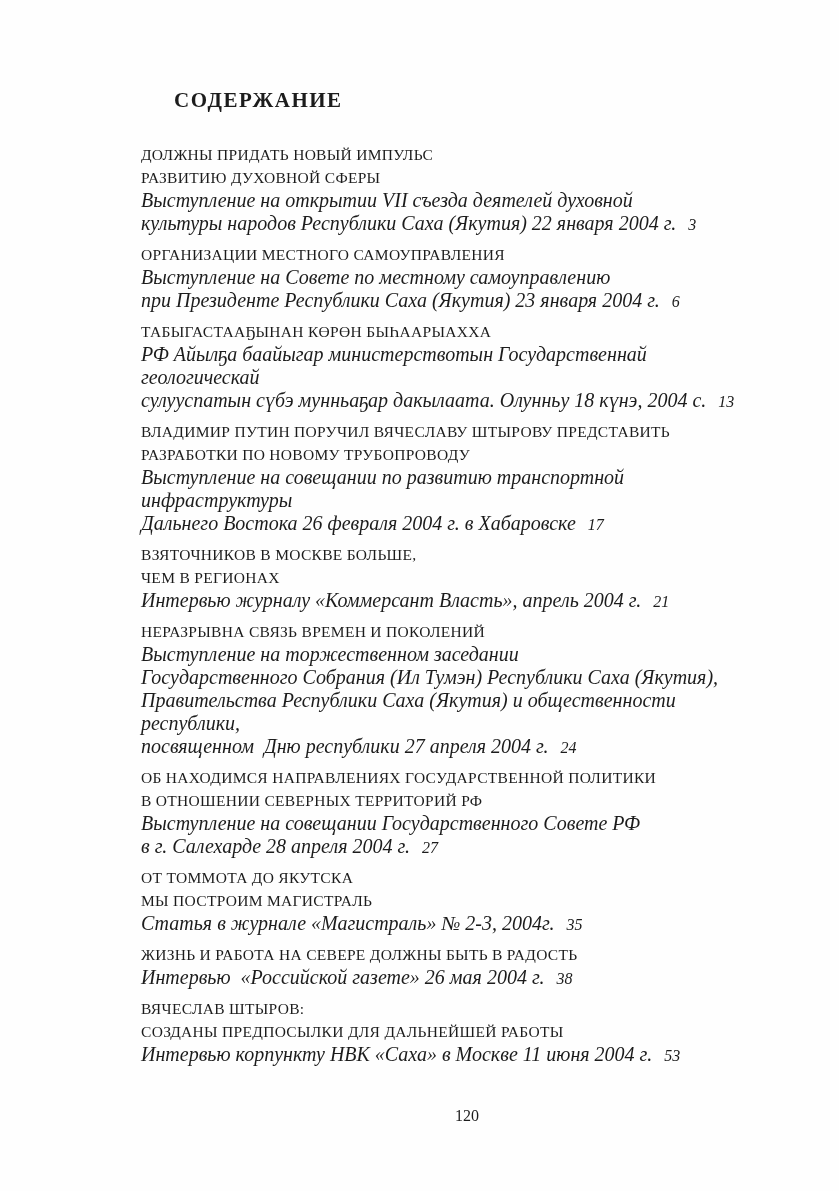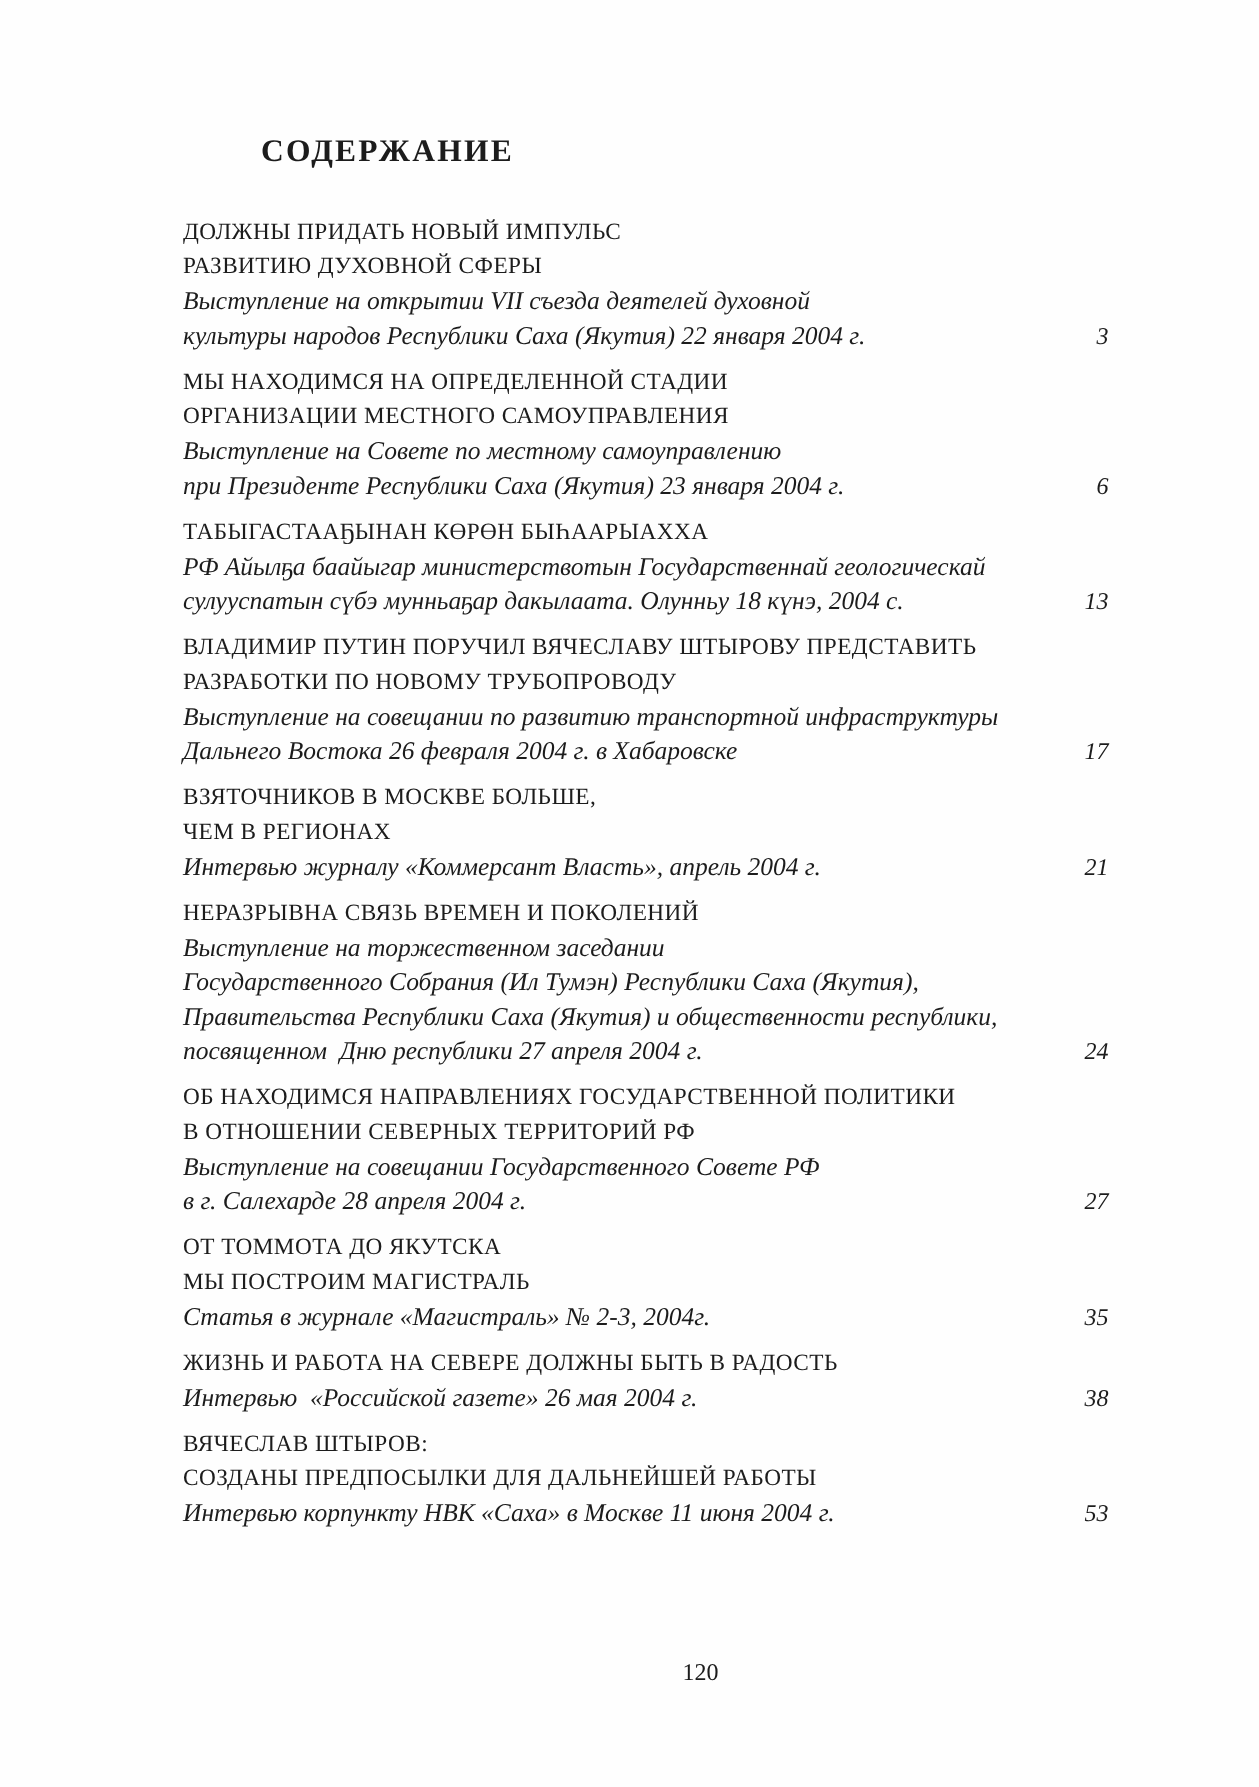--- a/index.html
+++ b/index.html
@@ -24,36 +24,36 @@
     padding: 88px 100px 0 122px;
   }
   .doc-title {
     font-size: 21px;
     font-weight: bold;
     letter-spacing: 1.5px;
     margin: 0 0 30px 52px;
   }
   .entry {
     margin-bottom: 7px;
+    margin-left: 19px;
   }
   .caps-line {
     font-size: 15.5px;
     line-height: 23px;
     letter-spacing: 0.3px;
     white-space: pre-wrap;
   }
   .italic-line {
-    font-size: 17px;
+    font-size: 20px;
     line-height: 23px;
     font-style: italic;
     white-space: pre-wrap;
   }
   .last-row {
     display: flex;
-    justify-content: space-between;
     align-items: baseline;
   }
   .last-row .italic-line {
     flex: 0 1 auto;
   }
   .page-num {
     font-size: 16px;
     font-style: italic;
     line-height: 23px;
     margin-left: 12px;
@@ -77,21 +77,20 @@
       <div class="entry">
         <div class="caps-line">ДОЛЖНЫ ПРИДАТЬ НОВЫЙ ИМПУЛЬС</div>
         <div class="caps-line">РАЗВИТИЮ ДУХОВНОЙ СФЕРЫ</div>
         <div class="italic-line">Выступление на открытии VII съезда деятелей духовной</div>
         <div class="last-row">
           <div class="italic-line">культуры народов Республики Саха (Якутия) 22 января 2004 г.</div>
           <div class="page-num">3</div>
         </div>
       </div>
       <div class="entry">
-        <div class="caps-line">МЫ НАХОДИМСЯ НА ОПРЕДЕЛЕННОЙ СТАДИИ</div>
         <div class="caps-line">ОРГАНИЗАЦИИ МЕСТНОГО САМОУПРАВЛЕНИЯ</div>
         <div class="italic-line">Выступление на Совете по местному самоуправлению</div>
         <div class="last-row">
           <div class="italic-line">при Президенте Республики Саха (Якутия) 23 января 2004 г.</div>
           <div class="page-num">6</div>
         </div>
       </div>
       <div class="entry">
         <div class="caps-line">ТАБЫГАСТААҔЫНАН КӨРӨН БЫҺААРЫАХХА</div>
         <div class="italic-line">РФ Айылҕа баайыгар министерствотын Государственнай геологическай</div>

